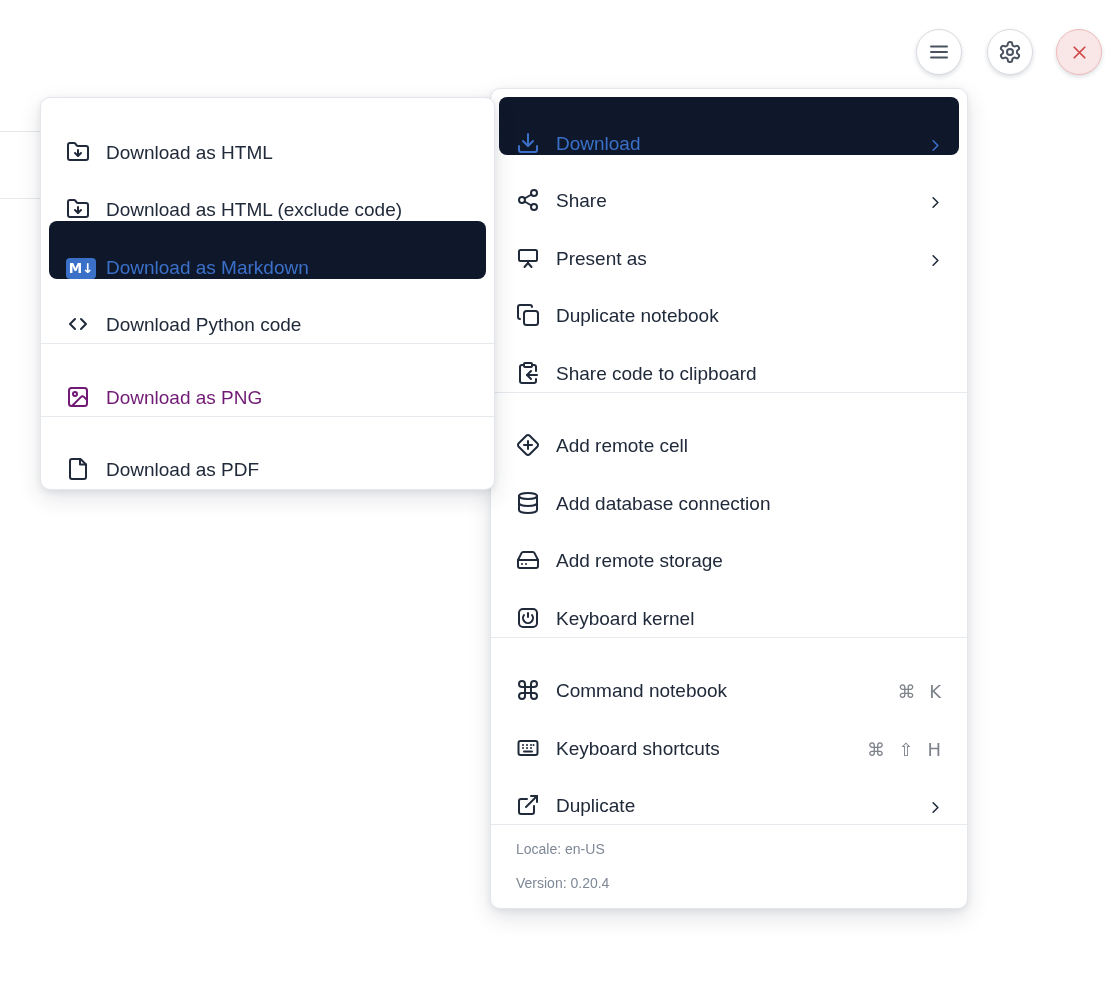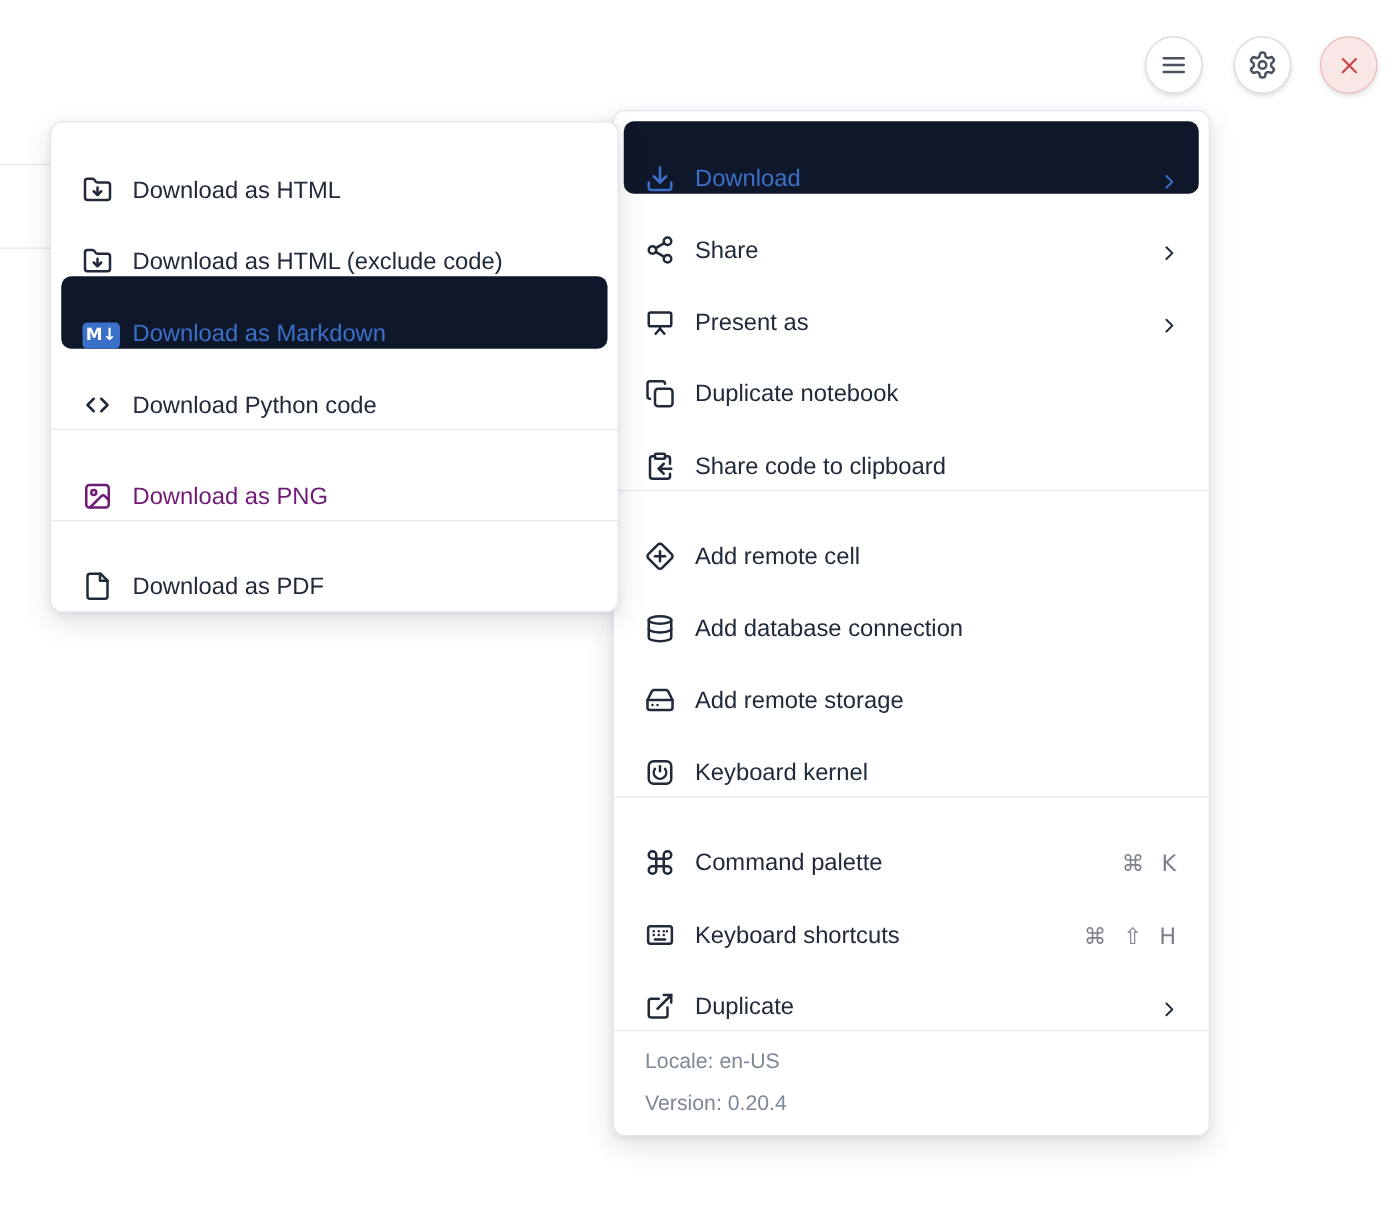--- a/index.html
+++ b/index.html
@@ -55,21 +55,21 @@
 
   .md-badge{
     width:30px;height:21px;background:#3b70c9;color:#ffffff;border-radius:4px;
     font-size:13.5px;font-weight:bold;display:flex;align-items:center;justify-content:center;
     font-family:"DejaVu Sans",sans-serif;
   }
   .menu-row .mi.badge{margin-right:10px;}
 
   .menu-footer-line{
     display:flex;align-items:center;height:34px;padding-left:17px;
-    color:#7e8896;font-size:17px;white-space:nowrap;
+    color:#7e8896;font-size:14px;white-space:nowrap;
   }
 </style>
 </head>
 <body>
 
 <div class="edge-line" id="edge-line-1"></div>
 <div class="edge-line" id="edge-line-2"></div>
 
 <div class="circle-btn" id="btn-menu">
   <span class="btn-icon" style="display: flex;">
@@ -266,21 +266,21 @@
         </span>
         <span class="lbl">Keyboard kernel</span>
       </div>
       <div class="menu-sep"></div>
       <div class="menu-row">
         <span class="mi">
           <svg viewBox="0 0 24 24" fill="none" stroke="currentColor" stroke-width="2" stroke-linecap="round" stroke-linejoin="round">
             <path d="M15 6v12a3 3 0 1 0 3-3H6a3 3 0 1 0 3 3V6a3 3 0 1 0-3 3h12a3 3 0 1 0-3-3"></path>
           </svg>
         </span>
-        <span class="lbl">Command palette</span>
+        <span class="lbl">Command notebook</span>
         <span class="shortcut">⌘ K</span>
       </div>
       <div class="menu-row">
         <span class="mi">
           <svg viewBox="0 0 24 24" fill="none" stroke="currentColor" stroke-width="2" stroke-linecap="round" stroke-linejoin="round">
             <rect x="2.5" y="5" width="19" height="14" rx="2"></rect>
             <path d="M7 9h.01M11 9h.01M15 9h.01M17.5 9h.01M7 12h.01M11 12h.01M15 12h.01"></path>
             <path d="M8 15.5h8"></path>
           </svg>
         </span>

